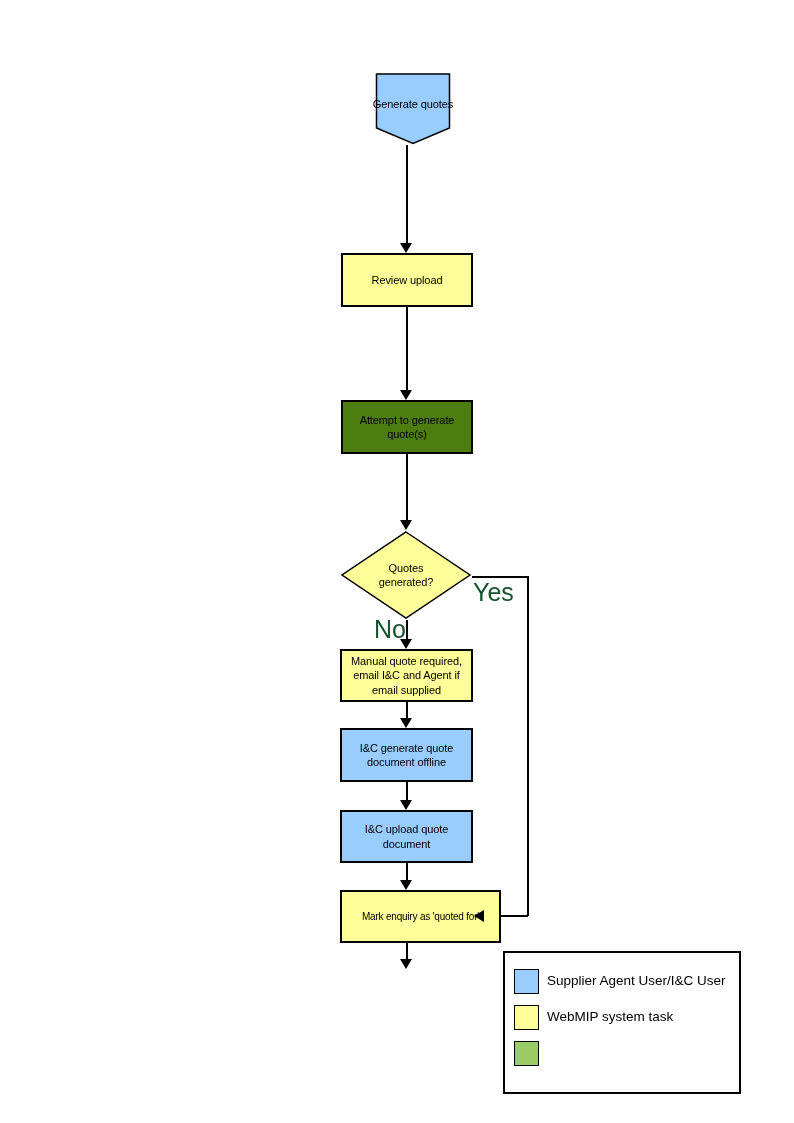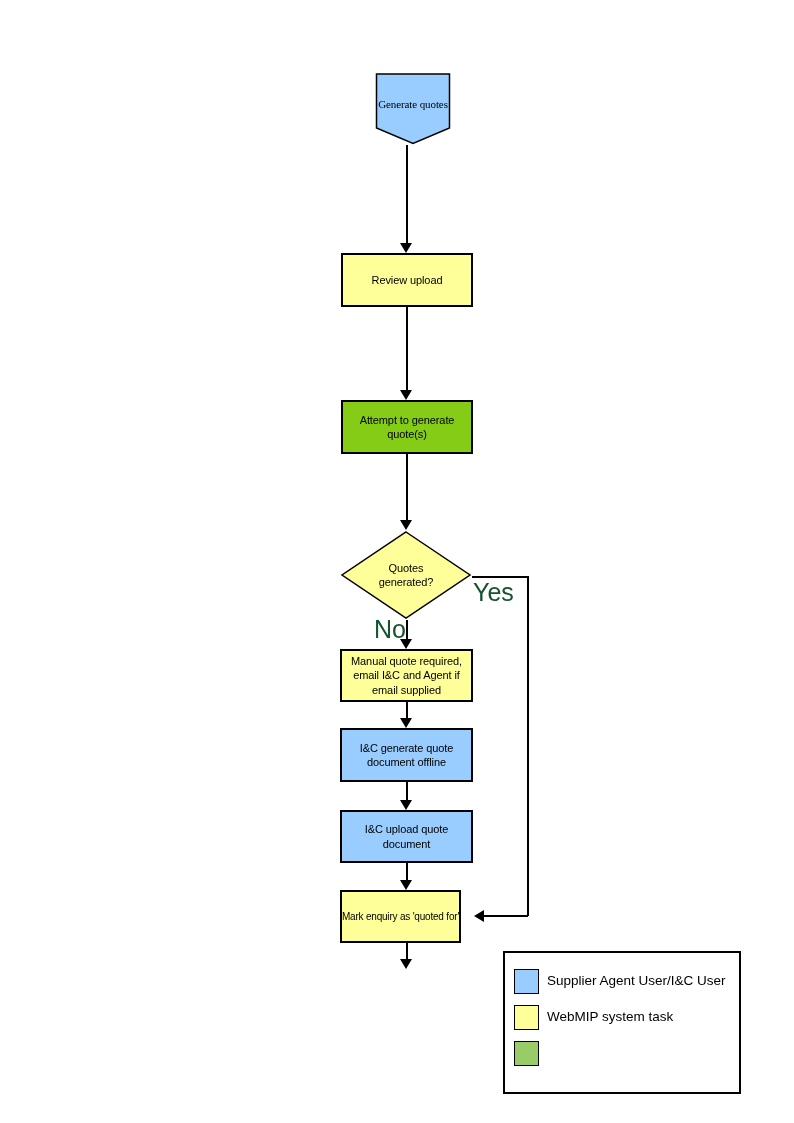--- a/index.html
+++ b/index.html
@@ -40,38 +40,38 @@
   .legend-label {
     position:absolute; left:42px; width:186px;
     font-size:13.5px; line-height:1.25; color:#000;
   }
 </style>
 </head>
 <body>
 
 <div class="canvas">
 
-  <div class="node pentagon" style="left:369px; top:73px; width:88px; height:72px;font-family:Liberation Serif, serif;">
+  <div class="node pentagon" style="left:369px; top:73px; width:88px; height:72px;">
     <svg class="shape-svg" viewBox="0 0 75 72">
       <polygon points="1,1 74,1 74,55 37.5,70.5 1,55" stroke="#000" stroke-width="1.5" fill="#99CCFF"></polygon>
     </svg>
     <div class="shape-label">Generate quotes</div>
   </div>
 
   <div class="line" style="left:406px; top:145px; width:1.5px; height:98px;"></div>
   <div class="arrow-down" style="left:400px; top:243px;"></div>
 
   <div class="node rect" style="left: 341px; top: 253px; width: 132px; height: 54px; background-color: rgb(255, 255, 153);">
     <div class="shape-label">Review upload</div>
   </div>
 
   <div class="line" style="left:406px; top:307px; width:1.5px; height:83px;"></div>
   <div class="arrow-down" style="left:400px; top:390px;"></div>
 
-  <div class="node rect" style="left: 341px; top: 400px; width: 132px; height: 54px; background-color: #84cc16;">
+  <div class="node rect" style="left: 341px; top: 400px; width: 132px; height: 54px; background-color: #4d7c0f;">
     <div class="shape-label">Attempt to generate quote(s)</div>
   </div>
 
   <div class="line" style="left:406px; top:454px; width:1.5px; height:66px;"></div>
   <div class="arrow-down" style="left:400px; top:520px;"></div>
 
   <div class="node diamond" style="left:340px; top:530px; width:132px; height:90px;">
     <svg class="shape-svg" viewBox="0 0 132 90">
       <polygon points="66,2 130,45 66,88 2,45" stroke="#000" stroke-width="1.5" fill="#FFFF99"></polygon>
     </svg>
@@ -102,21 +102,21 @@
   <div class="line" style="left:406px; top:782px; width:1.5px; height:18px;"></div>
   <div class="arrow-down" style="left:400px; top:800px;"></div>
 
   <div class="node rect" style="left: 340px; top: 810px; width: 133px; height: 53px; background-color: rgb(153, 204, 255);">
     <div class="shape-label">I&amp;C upload quote document</div>
   </div>
 
   <div class="line" style="left:406px; top:863px; width:1.5px; height:17px;"></div>
   <div class="arrow-down" style="left:400px; top:880px;"></div>
 
-  <div class="node rect node-mark" style="left: 340px; top: 890px; width: 121px; height: 53px; background-color: rgb(255, 255, 153);">
+  <div class="node rect node-mark" style="left: 340px; top: 890px; width: 161px; height: 53px; background-color: rgb(255, 255, 153);">
     <div class="shape-label">Mark enquiry as 'quoted for'</div>
   </div>
 
   <div class="line" style="left:406px; top:943px; width:1.5px; height:16px;"></div>
   <div class="arrow-down" style="left:400px; top:959px;"></div>
 
 
   <div class="legend-box">
     <div class="legend-swatch" style="top: 16px; background-color: rgb(153, 204, 255);"></div>
     <div class="legend-label" style="top:20px;">Supplier Agent User/I&amp;C User</div>

